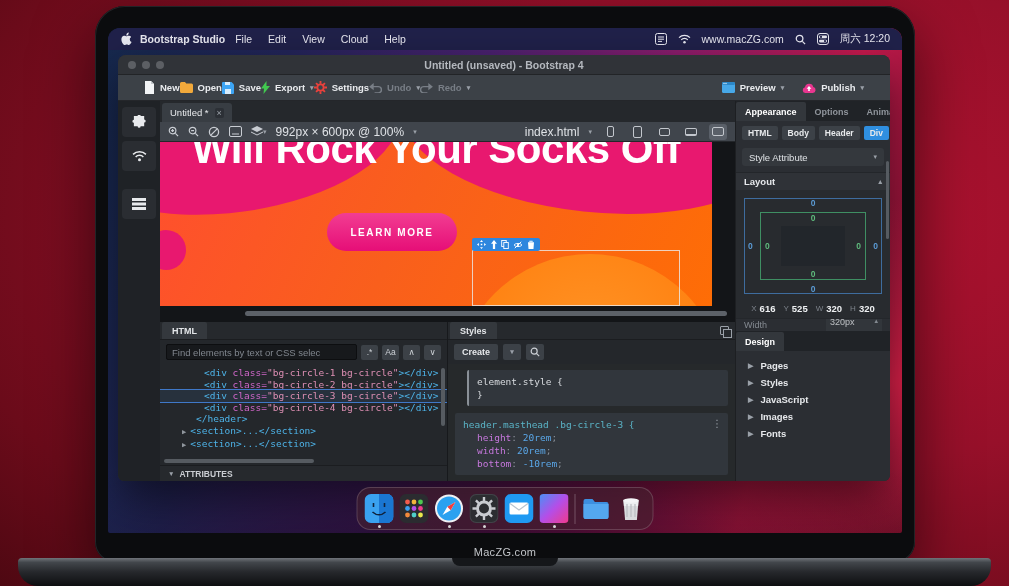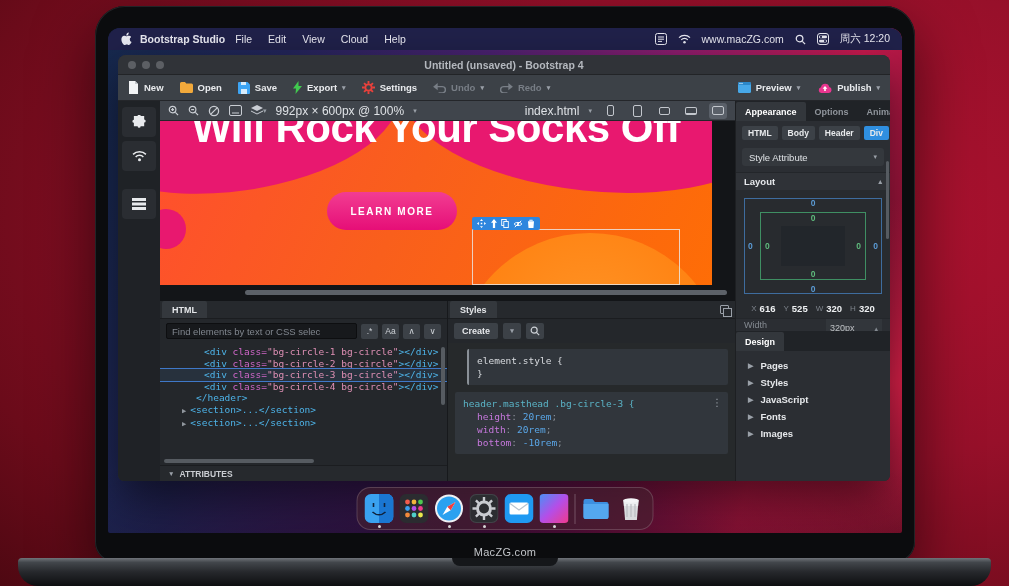--- a/index.html
+++ b/index.html
@@ -31,21 +31,21 @@
   .mb-right { margin-left:auto; display:flex; align-items:center; gap:11px; }
   .mb-ic { display:flex; align-items:center; }
 
   
   .win { position:absolute; left:10px; top:27px; width:772px; height:426px; background:#2c2f34; border-radius:8px 8px 6px 6px;
     box-shadow:0 18px 46px rgba(0,0,0,.55); overflow:hidden; }
   .titlebar { height:20px; background:#303338; display:flex; align-items:center; position:relative; border-bottom:1px solid #222427; }
   .lights { display:flex; gap:6px; margin-left:10px; }
   .light { width:8px; height:8px; border-radius:50%; background:#5c5f64; }
   .title { position:absolute; left:0; right:0; text-align:center; color:#b4b8be; font-size:10.5px; font-weight:bold; }
-  .toolbar { height:26px; background:#3c4147; display:flex; align-items:center; padding:0 10px; gap:16px; border-bottom:1px solid #24262a; }
+  .toolbar { height:26px; background:#3c4147; display:flex; align-items:center; padding:0 26px; border-bottom:1px solid #24262a; }
   .tbtn { display:flex; align-items:center; gap:5px; color:#e9ebee; font-size:9.5px; font-weight:bold; cursor:default; }
   .tbtn.dim { color:#787e86; }
   .caret { font-size:7px; color:#9aa0a8; }
   .tb-right { margin-left:auto; display:flex; gap:18px; }
 
   .winbody { position:absolute; left:0; top:46px; right:0; bottom:0; display:flex; }
   .rail { width:42px; background:#1f2226; display:flex; flex-direction:column; align-items:center; padding-top:6px; gap:4px; }
   .rail-cell { width:34px; height:30px; display:flex; align-items:center; justify-content:center; background:#2a2d32; border-radius:4px; }
   .rail-cell.lower { margin-top:14px; }
 
@@ -137,21 +137,21 @@
   .zm { color:#5b9bd5; } .zp { color:#5fba7d; }
   .z.top { top:0; left:50%; transform:translateX(-50%); }
   .z.bot { bottom:0; left:50%; transform:translateX(-50%); }
   .z.lft { left:4px; top:50%; transform:translateY(-50%); }
   .z.rgt { right:4px; top:50%; transform:translateY(-50%); }
   .metrics { height:20px; display:flex; align-items:center; justify-content:center; gap:8px; background:#282b2f; }
   .mlab { color:#7c828a; font-size:8px; }
   .mval { color:#eef0f2; font-size:9.5px; font-weight:800; margin-left:-5px; }
   .cutrow { height:13px; overflow:hidden; opacity:.8; display:flex; align-items:center; gap:6px; padding:0 8px; border-top:1px solid #23262a; }
   .cutrow .wlab { color:#9aa0a8; font-size:9px; }
-  .cutrow .wval { margin-left:auto; width:56px; height:16px; background:#34383d; border-radius:2px; color:#dfe2e5; font-size:9px; display:flex; align-items:flex-end; justify-content:space-between; padding:0 4px; }
+  .cutrow .wval { margin-left:auto; width:56px; height:16px; background:#34383d; border-radius:2px; color:#dfe2e5; font-size:9px; display:flex; align-items:flex-start; justify-content:space-between; padding:0 4px; }
   .design-items { padding:6px 0; }
   .ditem { height:17px; display:flex; align-items:center; gap:7px; padding:0 12px; color:#e6e8eb; font-size:9.5px; font-weight:bold; }
   .ditem .arr { color:#9aa0a8; font-size:7px; }
   .ivsb { position:absolute; right:1px; top:60px; width:3px; height:78px; background:#565b61; border-radius:2px; }
 
   
   .dock { position:absolute; left:50%; transform:translateX(-50%); top:459px; height:43px; border-radius:14px;
     background:rgba(70,34,48,.58); border:1px solid rgba(255,255,255,.17); display:flex; align-items:center; padding:0 7px; gap:6px; }
   .dicon { width:29px; height:29px; position:relative; display:flex; align-items:center; justify-content:center; }
   .dot { position:absolute; bottom:-5px; left:50%; transform:translateX(-50%); width:3px; height:3px; border-radius:50%; background:#d6d6d6; }
@@ -322,20 +322,26 @@
                 <g fill="#e8eaed">
                   <rect width="14" height="3"></rect>
                   <rect y="4.5" width="14" height="3"></rect>
                   <rect y="9" width="14" height="3"></rect>
                 </g>
               </svg>
           </div>
         </div>
 
         <div class="main">
+          <div class="tabbar">
+            <div class="tab">
+              <span>Untitled *</span>
+              <span class="x">×</span>
+            </div>
+          </div>
 
           <div class="ctoolbar">
             <span class="cic">
               <svg width="11" height="11" viewBox="0 0 12 12">
                   <circle cx="5" cy="5" r="3.6" fill="none" stroke="#c9cdd3" stroke-width="1.3"></circle>
                   <path d="M8 8l3 3M3.4 5h3.2M5 3.4v3.2" stroke="#c9cdd3" stroke-width="1.3"></path>
                 </svg>
             </span>
             <span class="cic">
               <svg width="11" height="11" viewBox="0 0 12 12">
@@ -549,25 +555,25 @@
             <div class="ditem">
                 <span class="arr">▶</span>
                 <span>Styles</span>
               </div>
             <div class="ditem">
                 <span class="arr">▶</span>
                 <span>JavaScript</span>
               </div>
             <div class="ditem">
                 <span class="arr">▶</span>
-                <span>Fonts</span>
+                <span>Images</span>
               </div>
             <div class="ditem">
                 <span class="arr">▶</span>
-                <span>Images</span>
+                <span>Fonts</span>
               </div>
           </div>
           <div class="ivsb"></div>
         </div>
       </div>
     </div>
 
     <div class="dock">
       <div class="dicon">
         <svg width="29" height="29" viewBox="0 0 29 29">

